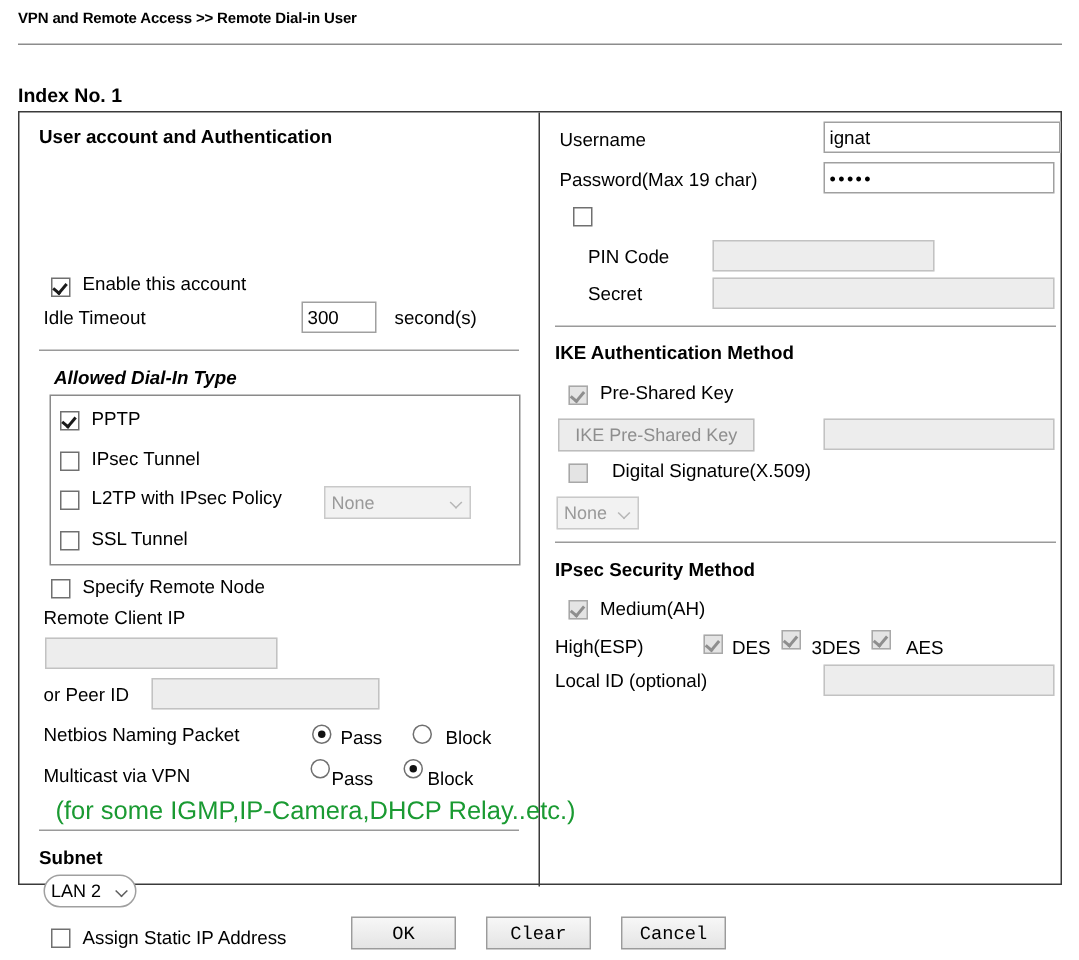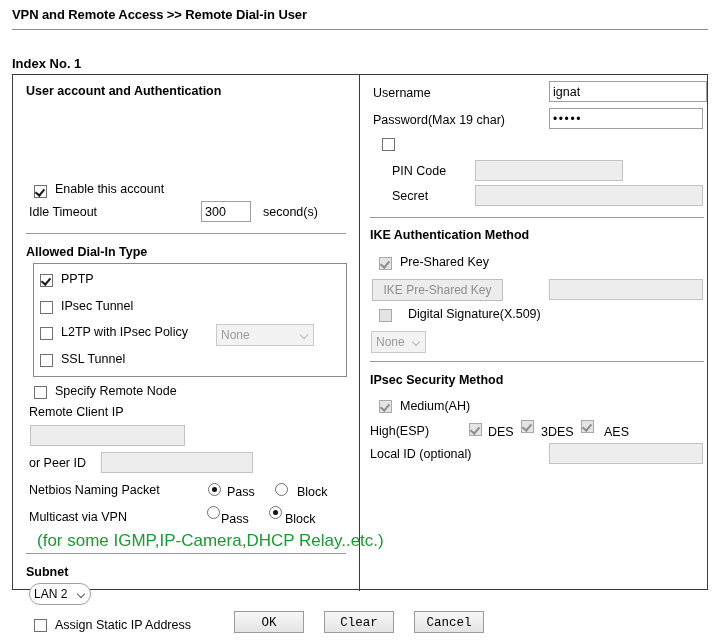--- a/index.html
+++ b/index.html
@@ -14,21 +14,21 @@
     color: #000000;
     position: relative;
     overflow: hidden;
   }
 
   
   #page-header {
     position: absolute;
     left: 12px; top: 7px;
     font-weight: bold;
-    font-size: 13px;
+    font-size: 10px;
     letter-spacing: -0.1px;
     white-space: nowrap;
   }
   #header-rule {
     position: absolute;
     left: 12px; top: 29px;
     width: 696px; height: 0;
     border-top: 1px solid #8c8c8c;
   }
 
@@ -238,21 +238,21 @@
 
     <div class="cb on" style="left:21px; top:110px;"></div>
     <div class="lbl" style="left:42px; top:107px;">Enable this account</div>
 
     <div class="lbl" style="left:16px; top:130px;">Idle Timeout</div>
     <input class="txt" style="left: 188px; top: 126px; width: 50px;" value="300">
     <div class="lbl" style="left:250px; top:130px;">second(s)</div>
 
     <div class="hr" style="left:13px; top:158px; width:320px;"></div>
 
-    <div class="sect-title" style="left:13px; top:170px;">Allowed Dial-In Type</div>
+    <div class="sect-title" style="left:23px; top:170px;font-style:italic;">Allowed Dial-In Type</div>
 
     <div class="inner-box" style="left:20px; top:188px; width:314px; height:114px;"></div>
 
     <div class="cb on" style="left:27px; top:199px;"></div>
     <div class="lbl" style="left:48px; top:197px;">PPTP</div>
 
     <div class="cb" style="left:27px; top:226px;"></div>
     <div class="lbl" style="left:48px; top:224px;text-align:right;">IPsec Tunnel</div>
 
     <div class="cb" style="left:27px; top:252px;"></div>

